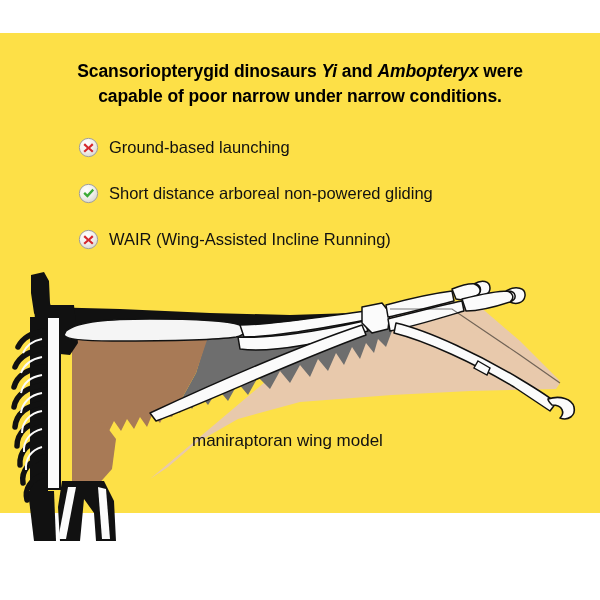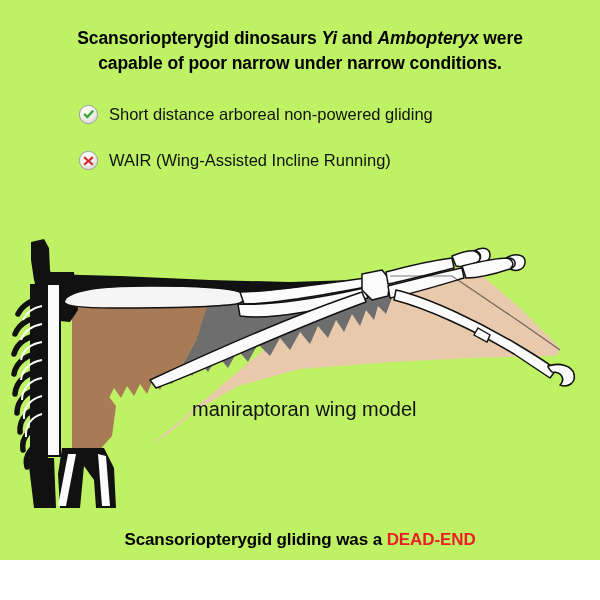--- a/index.html
+++ b/index.html
@@ -12,22 +12,23 @@
     height: 600px;
     overflow: hidden;
     font-family: "Liberation Sans", sans-serif;
     color: #000000;
     position: relative;
   }
 
   .figure {
     position: relative;
     width: 600px;
-    height: 560px;
-    background: #bef264;
+    height: 480px;
+    background: #fde047;
+    margin-top: 33px;
   }
 
   
   .title-block {
     position: absolute;
     top: 26px;
     left: 0;
     width: 600px;
     text-align: center;
     font-size: 17.5px;
@@ -72,21 +73,21 @@
     left: 0;
     width: 600px;
     height: 272px;
   }
   .illustration svg { display: block; }
 
   .wing-caption {
     position: absolute;
     left: 192px;
     top: 398px;
-    font-size: 20px;
+    font-size: 17px;
     color: #111111;
     white-space: nowrap;
   }
 
   
   .conclusion {
     position: absolute;
     top: 530px;
     left: 0;
     width: 600px;
@@ -102,20 +103,34 @@
 
 <div class="figure">
 
   <div class="title-block">
     <span class="title-line"><span>Scansoriopterygid dinosaurs </span><span class="sci-name">Yi</span><span> and </span><span class="sci-name">Ambopteryx</span><span> were</span></span>
     <span class="title-line">capable of poor narrow under narrow conditions.</span>
   </div>
 
   <div class="bullet-list">
 
+    <div class="bullet-row">
+      <svg class="bullet-icon" viewBox="0 0 22 22">
+        <defs>
+          <radialGradient id="discGradA" cx="38%" cy="30%" r="78%">
+            <stop offset="0%" stop-color="#ffffff"></stop>
+            <stop offset="55%" stop-color="#f1efec"></stop>
+            <stop offset="100%" stop-color="#d7d4cf"></stop>
+          </radialGradient>
+        </defs>
+        <circle cx="11" cy="11" r="9.6" fill="url(#discGradA)" stroke="#9b9b9b" stroke-width="1"></circle>
+        <path d="M7.3 6.6 L11 10.1 L14.7 6.6 L16.3 8.3 L12.7 11.4 L16.3 14.6 L14.7 16.3 L11 12.9 L7.3 16.3 L5.7 14.6 L9.3 11.4 L5.7 8.3 Z" fill="#d4282c"></path>
+      </svg>
+      <span class="bullet-label">Ground-based launching</span>
+    </div>
 
     <div class="bullet-row">
       <svg class="bullet-icon" viewBox="0 0 22 22">
         <defs>
           <radialGradient id="discGradC" cx="38%" cy="30%" r="78%">
             <stop offset="0%" stop-color="#ffffff"></stop>
             <stop offset="55%" stop-color="#f0efe9"></stop>
             <stop offset="100%" stop-color="#d5d3cb"></stop>
           </radialGradient>
         </defs>
@@ -345,17 +360,14 @@
       <path fill="#fbfbfb" d="M 68 218 L 76 218 L 66 270 L 58 270 Z"></path>
       <path fill="#fbfbfb" d="M 98 218 L 106 220 L 110 270 L 102 270 Z"></path>
 
       <path fill="none" stroke="#111111" stroke-width="1.2" stroke-opacity="0.55" d="M 390 40 L 452 40 L 520 86 L 560 114"></path>
 
     </svg>
   </div>
 
   <div class="wing-caption">maniraptoran wing model</div>
 
-  <div class="conclusion">
-    <span>Scansoriopterygid gliding was a </span><span class="dead-end">DEAD-END</span>
-  </div>
 
 </div>
 
 </body></html>

